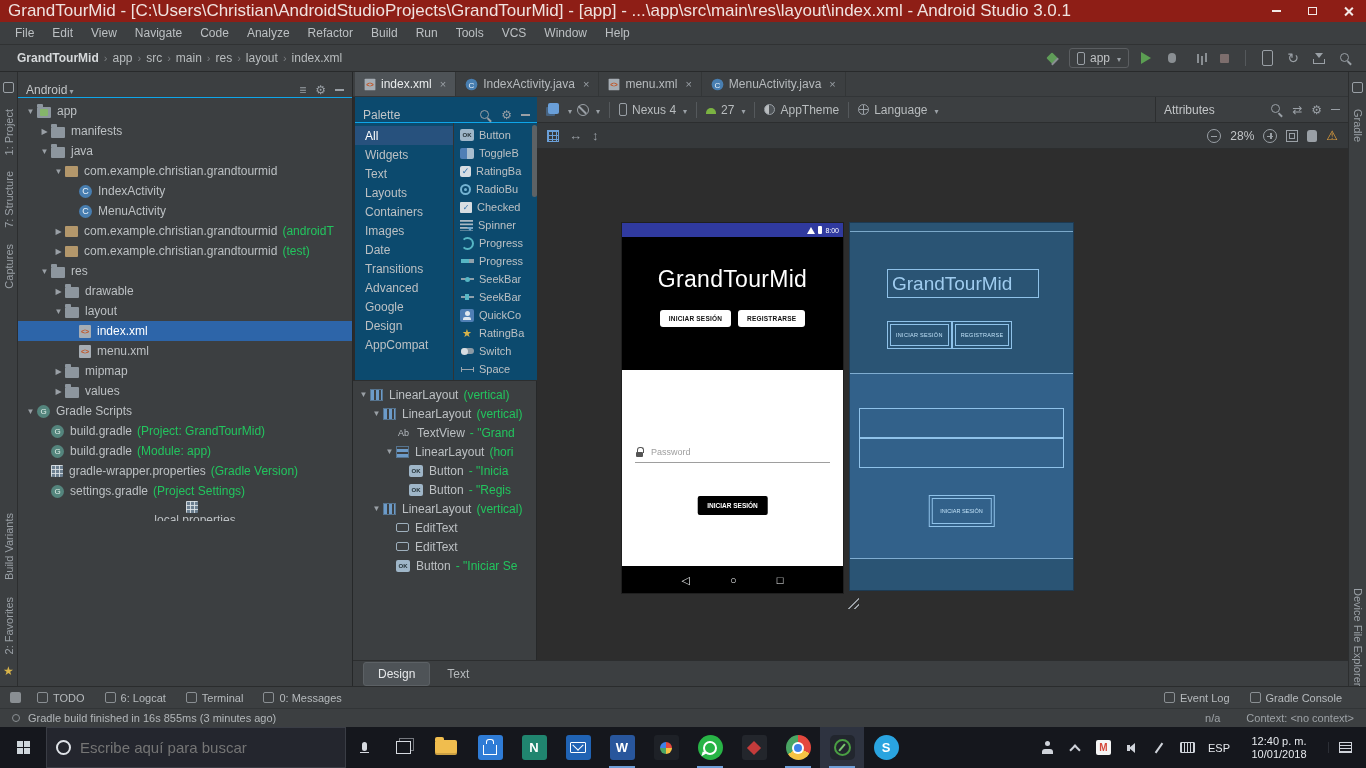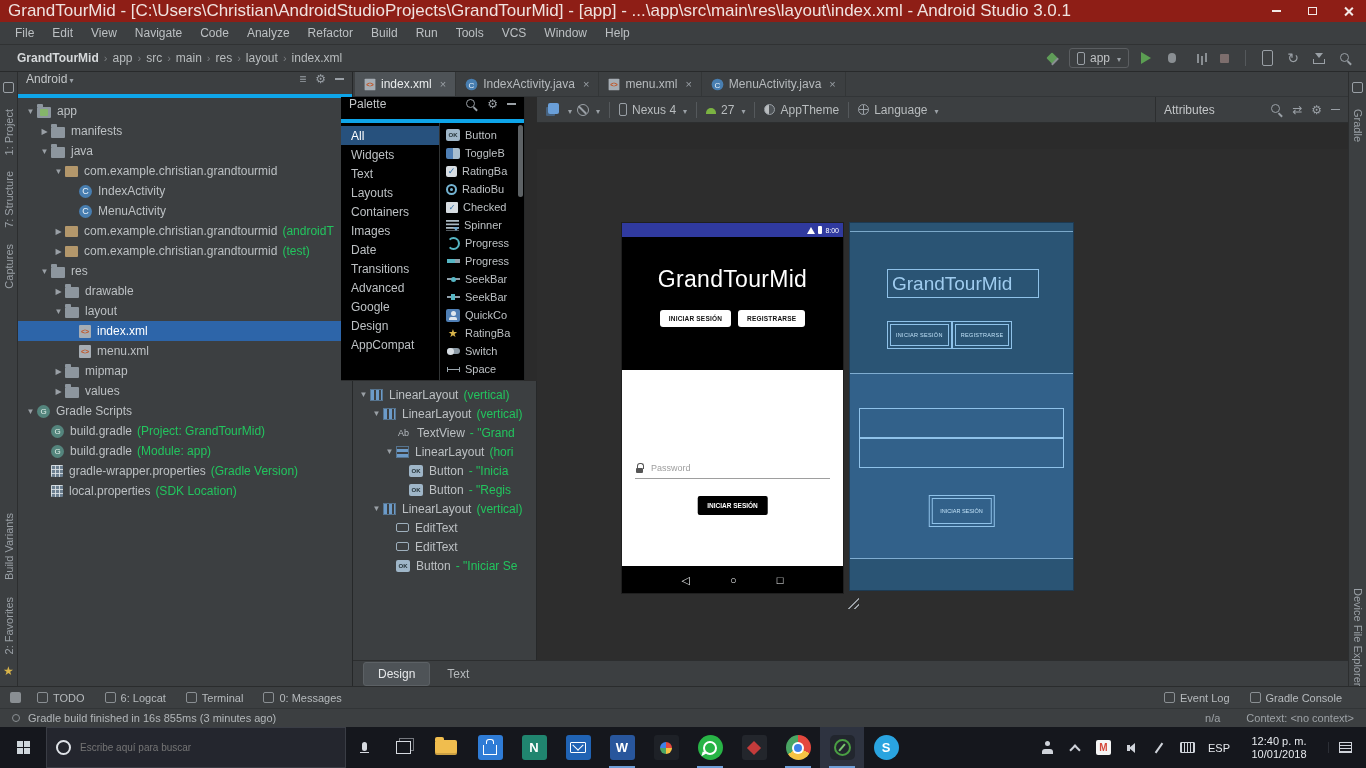--- a/index.html
+++ b/index.html
@@ -48,21 +48,21 @@
 
 #left-strip{position:absolute;left:0;top:72px;width:18px;height:614px;background:#3c3f41;border-right:1px solid #2c2e2f;display:flex;flex-direction:column;align-items:center}
 #right-strip{position:absolute;left:1348px;top:72px;width:18px;height:614px;background:#3c3f41;border-left:1px solid #2c2e2f;display:flex;flex-direction:column;align-items:center}
 .vlabel{writing-mode:vertical-rl;font-size:11px;color:#9aa0a6;margin-top:16px;white-space:nowrap;cursor:default}
 #left-strip .vlabel{transform:rotate(180deg)}
 .strip-spacer{flex:1}
 .strip-star{color:#d8b44a;font-size:12px;margin:10px 0 8px}
 .strip-ic{width:11px;height:11px;border:1px solid #9aa0a6;border-radius:2px;margin-top:10px}
 
 #project-panel{position:absolute;left:18px;top:72px;width:335px;height:614px;background:#3c3f41;border-right:1px solid #262829;overflow:hidden}
-.panel-header{height:26px;display:flex;align-items:flex-start;padding:0 8px;font-size:12px;color:#c3c6c8;border-bottom:4px solid #0ea5e9}
+.panel-header{height:26px;display:flex;align-items:flex-end;padding:0 8px;font-size:12px;color:#c3c6c8;border-bottom:1px solid #0ea5e9}
 .hd-icons{margin-left:auto;display:flex;align-items:center;gap:9px}
 .gear::before{content:"⚙";color:#9aa0a6;font-size:12px}
 .lines-ic::before{content:"≡";color:#9aa0a6;font-size:12px}
 .min-ic{width:9px;height:1.5px;background:#9aa0a6}
 #project-tree{padding-top:3px}
 .trow{display:flex;align-items:center;height:20px;font-size:12px;color:#bcc0c3;white-space:nowrap;overflow:hidden;cursor:default}
 .trow .arrow{width:13px;flex:none;font-size:8px;color:#9aa0a6;text-align:center}
 .trow .note{color:#22c55e;margin-left:5px}
 .trow.selected{background:#2d65a9;color:#fff}
 
@@ -78,21 +78,21 @@
 .ico.gradle{width:13px;height:13px;background:#54857d;border-radius:50%;color:#e2efe9;font-size:8px}
 .ico.gradle::before{content:"G"}
 .ico.props{width:12px;height:12px;background:#6b7e8f;border-radius:1px;background-image:linear-gradient(rgba(223,229,233,.85) 1px,transparent 1px),linear-gradient(90deg,rgba(223,229,233,.85) 1px,transparent 1px);background-size:4px 4px}
 
 #editor-tabs{position:absolute;left:353px;top:72px;width:995px;height:25px;background:#3c3f41;border-bottom:1px solid #323537;display:flex;align-items:stretch;padding-left:2px}
 .etab{display:flex;align-items:center;gap:5px;padding:0 9px;font-size:12px;color:#b6babd;border-right:1px solid #333637}
 .etab.active{background:#4e5357;color:#e9ebec}
 .etab .close{color:#9aa0a6;font-size:11px;margin-left:3px}
 .etab .ico{margin-right:0;transform:scale(.9)}
 
-#palette{position:absolute;left:341px;top:97px;width:184px;height:284px;background:#000000;border-right:1px solid #262829;border-bottom:1px solid #2c2e2f}
+#palette{position:absolute;left:355px;top:97px;width:184px;height:284px;background:#0c4a6e;border-right:1px solid #262829;border-bottom:1px solid #2c2e2f}
 #palette-cats{position:absolute;left:0;top:26px;bottom:0;width:99px;border-right:1px solid #313435;padding-top:3px}
 .pcat{height:19px;display:flex;align-items:center;padding-left:10px;font-size:12px;color:#bcc0c3}
 .pcat.selected{background:#27517d;color:#fff}
 #palette-comps{position:absolute;left:99px;top:26px;right:0;bottom:0;padding-top:3px;overflow:hidden}
 .pcomp{height:18px;display:flex;align-items:center;padding-left:6px;font-size:11px;color:#bcc0c3;white-space:nowrap;overflow:hidden}
 #palette-scroll{position:absolute;right:1px;top:28px;width:5px;height:72px;background:#5d6265;border-radius:3px}
 .pic{flex:none;width:14px;height:13px;margin-right:5px;position:relative;display:flex;align-items:center;justify-content:center}
 .pic.button,.ico.button{width:14px;height:12px;background:#9fb6c8;border-radius:2px;color:#243238;font-size:6px;font-weight:bold}
 .pic.button::before,.ico.button::before{content:"OK"}
 .pic.toggle{background:linear-gradient(90deg,#4f7fb5 50%,#a8becf 50%);border-radius:2px;height:11px}
@@ -155,21 +155,21 @@
 .wifi{width:0;height:0;border-left:4px solid transparent;border-right:4px solid transparent;border-bottom:7px solid #fff}
 .batt{width:4px;height:8px;background:#fff;border-radius:1px}
 #pd-time{color:#fff;font-size:7px}
 #pd-header{height:133px;background:#000;display:flex;flex-direction:column;align-items:center}
 #pd-title{margin-top:29px;color:#fff;font-size:23px;letter-spacing:.3px}
 #pd-btnrow{display:flex;gap:7px;margin-top:17px}
 .pd-pill{background:#fff;color:#111;font-size:6.5px;font-weight:bold;padding:5px 9px;border-radius:3px;letter-spacing:.2px}
 #pd-body{height:196px;background:#fff;position:relative}
 .pd-field{position:absolute;left:13px;right:13px;height:22px;border-bottom:1px solid #9e9e9e;display:flex;align-items:center;gap:7px;color:#9e9e9e;font-size:9px}
 #pd-field-user{top:41px}
-#pd-field-pass{top:87px}
+#pd-field-pass{top:71px}
 .user-ic{width:9px;height:10px;position:relative}
 .user-ic::before{content:"";position:absolute;left:2.5px;top:0;width:4px;height:4px;background:#555;border-radius:50%}
 .user-ic::after{content:"";position:absolute;left:1px;bottom:0;width:7px;height:4px;background:#555;border-radius:3px 3px 0 0}
 .lock-ic{width:9px;height:10px;position:relative}
 .lock-ic::before{content:"";position:absolute;left:2px;top:0;width:5px;height:5px;border:1.5px solid #555;border-radius:3px 3px 0 0;border-bottom:none}
 .lock-ic::after{content:"";position:absolute;left:1px;bottom:0;width:7px;height:5px;background:#555;border-radius:1px}
 #pd-submit{position:absolute;left:50%;transform:translateX(-50%);top:126px;background:#000;color:#fff;font-size:6.5px;font-weight:bold;padding:6px 10px;border-radius:2px;white-space:nowrap}
 #pd-nav{height:27px;background:#000;display:flex;align-items:center;justify-content:center;gap:40px;color:#eceeef}
 .nav-back::before{content:"◁";font-size:11px}
 .nav-home::before{content:"○";font-size:11px}
@@ -201,21 +201,21 @@
 #statusbar{position:absolute;left:0;top:708px;width:1366px;height:19px;background:#3c3f41;border-top:1px solid #323537;display:flex;align-items:center;font-size:11px;color:#b2b6b9;padding:0 12px;gap:8px}
 .st-ic{width:8px;height:8px;border:1px solid #8a8f93;border-radius:50%}
 #status-right{margin-left:auto;display:flex;gap:26px;color:#9da2a6}
 
 #taskbar{position:absolute;left:0;top:727px;width:1366px;height:41px;background:#15171d;display:flex;align-items:stretch}
 #start-btn{width:46px;display:flex;align-items:center;justify-content:center}
 .win-logo{display:grid;grid-template-columns:6px 6px;gap:1px}
 .win-logo i{width:6px;height:6px;background:#cfd6dc}
 #search-box{width:300px;background:#24262e;border:1px solid #3a3d45;display:flex;align-items:center;gap:9px;padding-left:9px}
 #cortana{flex:none;width:15px;height:15px;border:2px solid #dfe3e8;border-radius:50%}
-#search-box input{background:transparent;border:none;outline:none;color:#eab308;font-size:10px;font-family:"Liberation Sans",sans-serif;width:230px}
+#search-box input{background:transparent;border:none;outline:none;color:#eab308;font-size:15px;font-family:"Liberation Sans",sans-serif;width:230px}
 #mic{width:36px;display:flex;flex-direction:column;align-items:center;justify-content:center;gap:1px}
 .mic-cap{width:5px;height:9px;background:#d6dae0;border-radius:3px}
 .mic-base{width:9px;height:1.5px;background:#d6dae0}
 #taskview{width:42px;display:flex;align-items:center;justify-content:center;position:relative}
 #taskview::before{content:"";position:absolute;width:13px;height:11px;border:1.5px solid rgba(214,218,224,.5);transform:translate(3px,-3px)}
 #taskview::after{content:"";width:13px;height:11px;border:1.5px solid #d6dae0;background:#15171d;position:relative}
 #task-apps{display:flex}
 .app{width:44px;display:flex;align-items:center;justify-content:center;position:relative}
 .app.active{background:#2e3340}
 .app.running::after{content:"";position:absolute;left:9px;right:9px;bottom:0;height:2px;background:#6f9fd8}
@@ -463,20 +463,26 @@
           <span class="note">(Module: app)</span>
         </div>
         <div class="trow" style="padding-left: 20px;">
           <span class="arrow"></span>
           <span class="ico props"></span>
           <span class="lbl">gradle-wrapper.properties</span>
           <span class="note">(Gradle Version)</span>
         </div>
         <div class="trow" style="padding-left: 20px;">
           <span class="arrow"></span>
+          <span class="ico gradle"></span>
+          <span class="lbl">settings.gradle</span>
+          <span class="note">(Project Settings)</span>
+        </div>
+        <div class="trow" style="padding-left: 20px; flex-direction: column;">
+          <span class="arrow"></span>
           <span class="ico props"></span>
           <span class="lbl">local.properties</span>
           <span class="note">(SDK Location)</span>
         </div>
       </div>
   </div>
 
   <div id="editor-tabs">
       <div class="etab active">
         <span class="ico xml"></span>
@@ -672,20 +678,33 @@
   <div id="attributes-header">
     <span>Attributes</span>
     <span class="hd-icons">
       <span class="mag"></span>
       <span class="swap-ic"></span>
       <span class="gear"></span>
       <span class="min-ic"></span>
     </span>
   </div>
 
+  <div id="design-toolbar2">
+    <span class="grid-ic"></span>
+    <span class="arrow-h"></span>
+    <span class="arrow-v"></span>
+    <div id="zoom-cluster">
+      <span class="zoc"></span>
+      <span>28%</span>
+      <span class="zoc plus"></span>
+      <span class="fit-ic"></span>
+      <span class="pan-ic"></span>
+      <span class="warn"></span>
+    </div>
+  </div>
 
   <div id="canvas">
 
     <div id="phone-design">
       <div id="pd-status">
         <span class="wifi"></span>
         <span class="batt"></span>
         <span id="pd-time">8:00</span>
       </div>
       <div id="pd-header">

